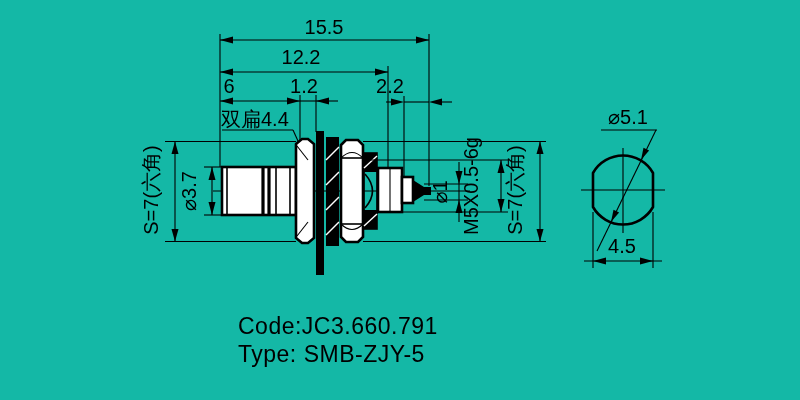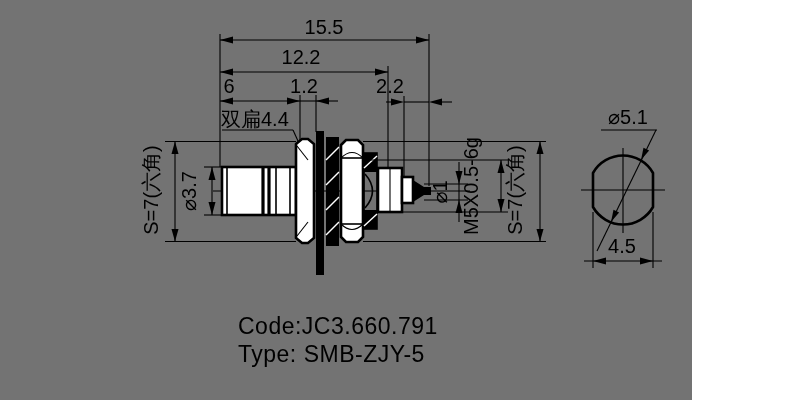--- a/index.html
+++ b/index.html
@@ -1,16 +1,16 @@
 <!DOCTYPE html>
 <html><head>
 <meta charset="utf-8">
 <style>
   html,body{margin:0;padding:0;background:#ffffff;}
-  .stage{width:692px;height:400px;background:#737373;position:relative;overflow:hidden;}
+  .stage{width:800px;height:400px;background:#14b8a6;position:relative;overflow:hidden;}
   svg text{fill:#000000;font-family:"Liberation Sans","DejaVu Sans",sans-serif;}
   .dimtxt{font-size:20px;}
   .titletxt{font-size:23px;letter-spacing:0.5px;}
   .thin{stroke:#000;stroke-width:1.1;fill:none;}
   .med{stroke:#000;stroke-width:1.6;fill:none;}
   .thick{stroke:#000;stroke-width:2.6;fill:#ffffff;}
   .thickln{stroke:#000;stroke-width:2.6;fill:none;}
   .heavy{stroke:#000;stroke-width:3.2;fill:none;}
   .arr{fill:#000;stroke:none;}
   .solid{fill:#000;stroke:none;}

